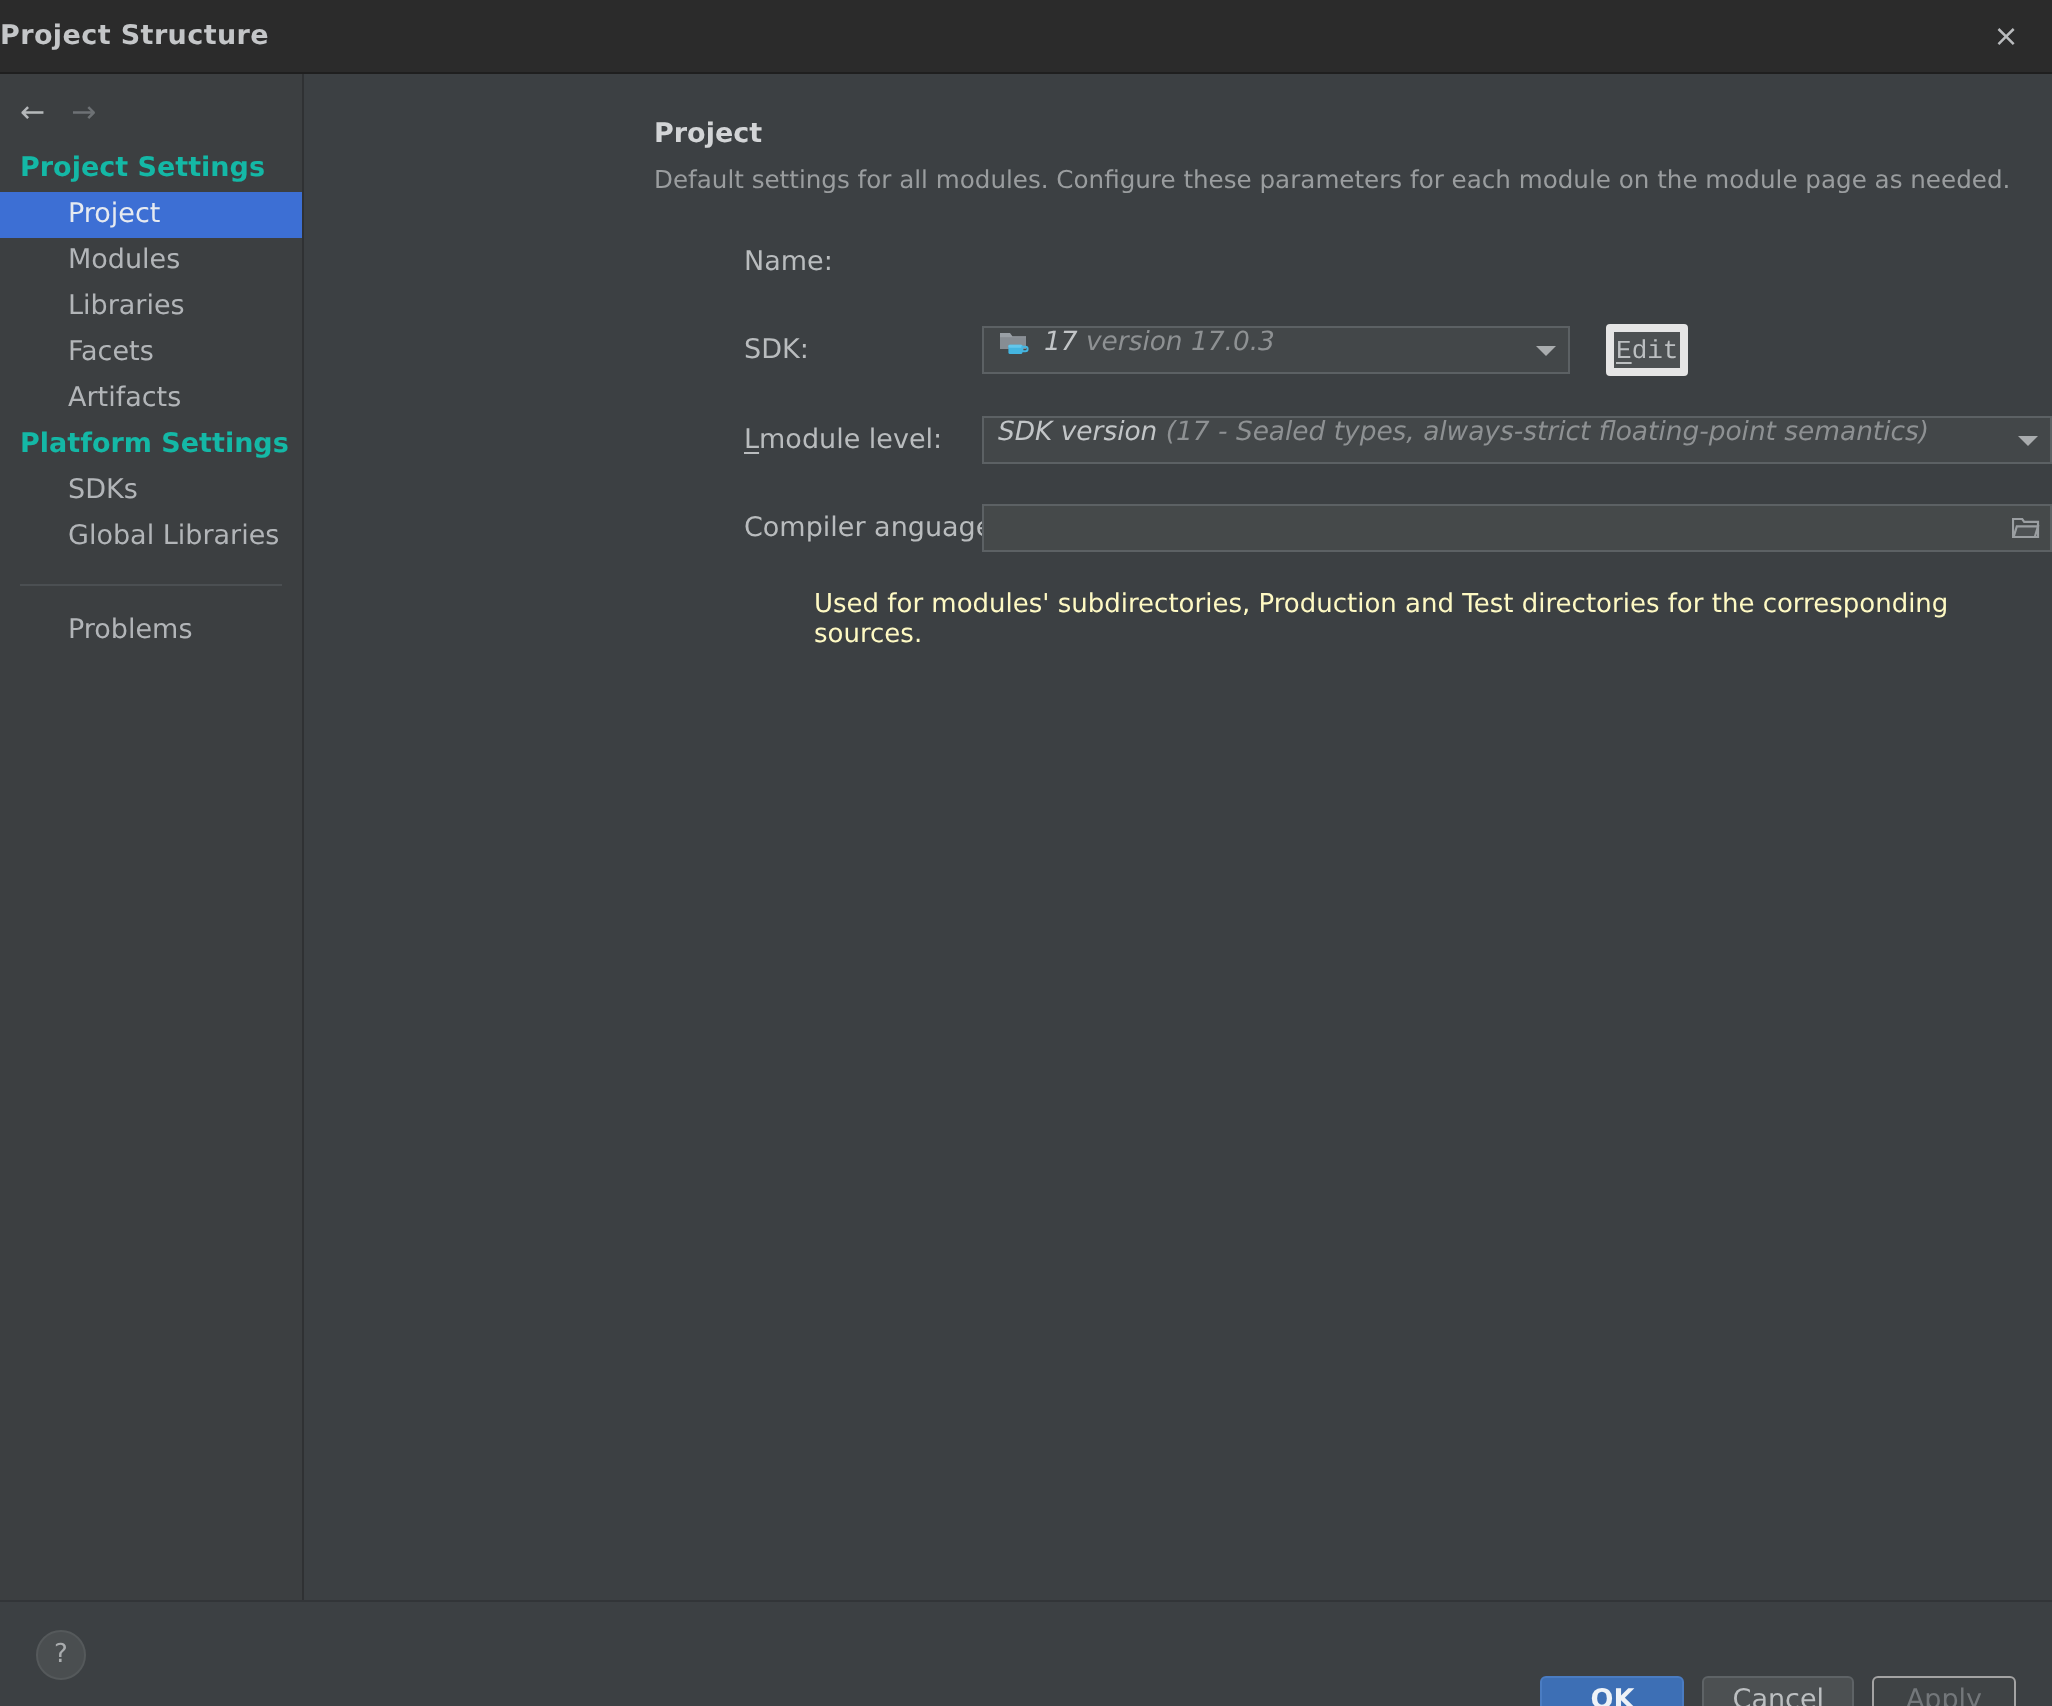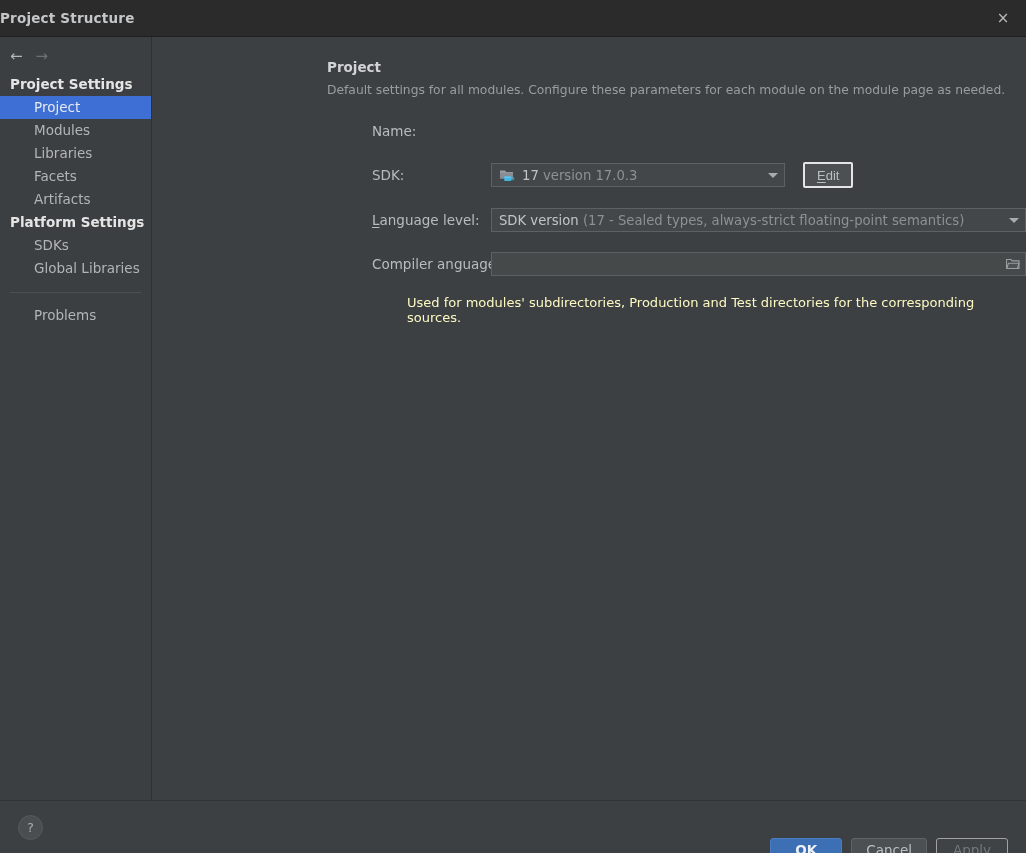--- a/index.html
+++ b/index.html
@@ -83,21 +83,21 @@
     line-height: 1;
     cursor: pointer;
     user-select: none;
   }
   .nav-arrow.enabled { color: #b5b8ba; }
   .nav-arrow.disabled { color: #6d7174; cursor: default; }
 
   .nav-group-title {
     font-size: 13.5px;
     font-weight: bold;
-    color: #e5e5e5;
+    color: #14b8a6;
     padding: 3px 0 3px 10px;
     height: 23px;
     line-height: 17px;
   }
   .nav-item {
     font-size: 13.5px;
     color: #b2b5b8;
     padding: 3px 0 3px 34px;
     height: 23px;
     line-height: 17px;
@@ -174,24 +174,24 @@
   }
   .name-input { width: 364px; }
 
   
   .combo {
     position: relative;
     background: #434749;
     border: 1px solid #5c6164;
     height: 24px;
     display: flex;
-    align-items: center;
     padding: 0 0 0 7px;
     cursor: pointer;
     user-select: none;
+    font-style: italic;
   }
   .combo-sdk  { width: 294px; }
   .combo-lang { width: 555px; }
 
   .combo-text {
     flex: 1 1 auto;
     font-size: 13.2px;
     color: #b9bcbe;
     white-space: nowrap;
     overflow: hidden;
@@ -214,27 +214,27 @@
   .sdk-icon {
     flex: 0 0 auto;
     width: 17px;
     height: 15px;
     margin-right: 6px;
     position: relative;
   }
 
   
   .btn {
-    font-family: Liberation Sans, sans-serif;
+    font-family: Liberation Mono, monospace;
     font-size: 13px;
     color: #bcbfc1;
     background: #4c5052;
-    border: 2px solid #e5e5e5;
+    border: 4px solid #e5e5e5;
     height: 25px;
-    padding: 0 12px;
+    padding: 0 1px;
     cursor: pointer;
     border-radius: 2px;
     line-height: 1;
   }
   .btn-edit { margin-left: 18px; height: 26px; }
 
   
   .field-with-browse {
     position: relative;
     width: 555px;
@@ -394,21 +394,21 @@
               <svg width="10" height="7" viewBox="0 0 10 7">
                   <path d="M0 1h10L5 6z" fill="#a9acae"></path>
                 </svg>
             </span>
           </div>
 
           <button class="btn btn-edit"><span class="mn">E</span><span>dit</span></button>
         </div>
 
         <div class="form-row tall">
-          <span class="form-label lbl-lang"><span class="mn">L</span><span>anguage level:</span></span>
+          <span class="form-label lbl-lang"><span class="mn">L</span><span>module level:</span></span>
 
           <div class="combo combo-lang">
             <span class="combo-text"><span class="strong">SDK version</span> <span class="dim">(17 - Sealed types, always-strict floating-point semantics)</span></span>
             <span class="combo-arrow">
               <svg width="10" height="7" viewBox="0 0 10 7">
                   <path d="M0 1h10L5 6z" fill="#a9acae"></path>
                 </svg>
             </span>
           </div>
         </div>

